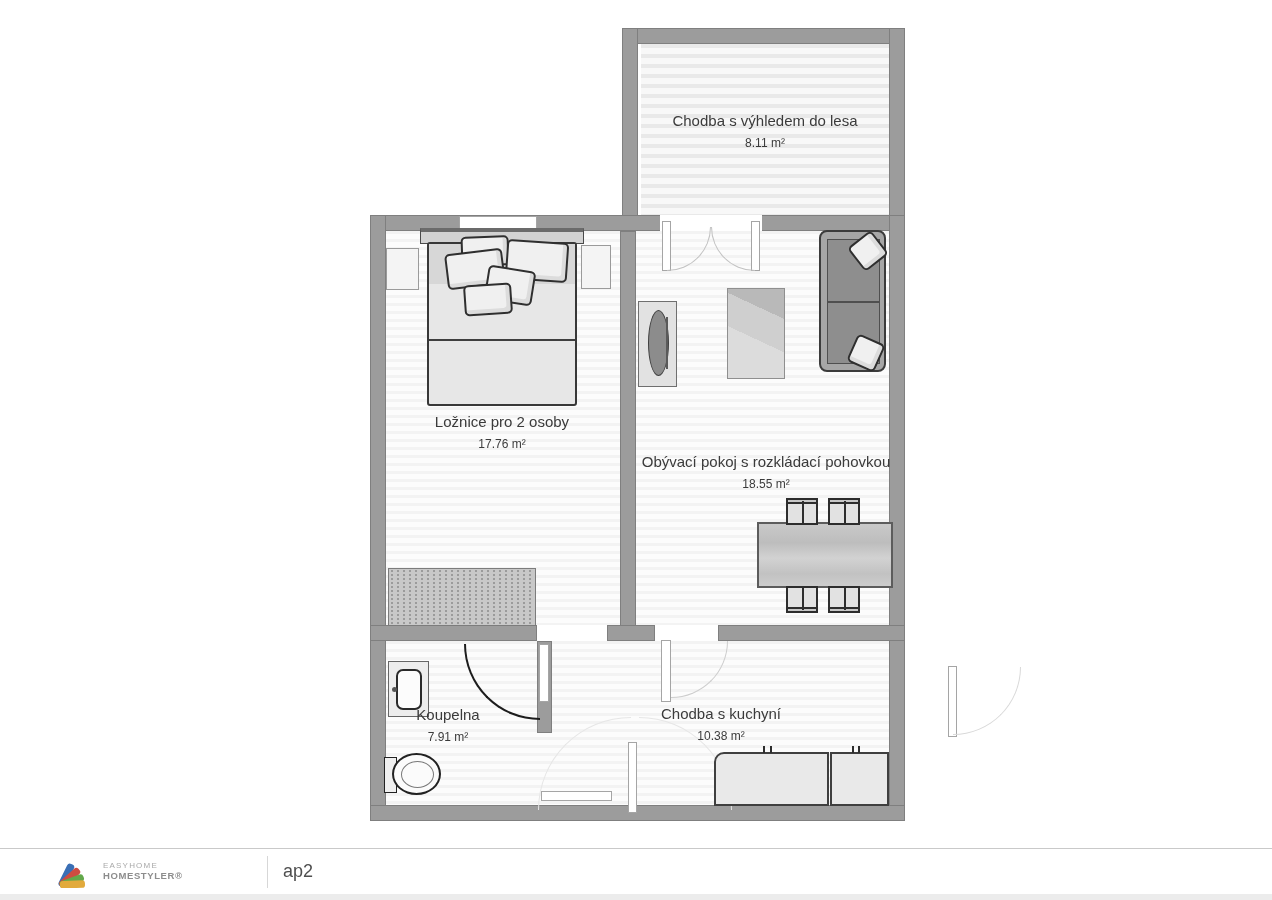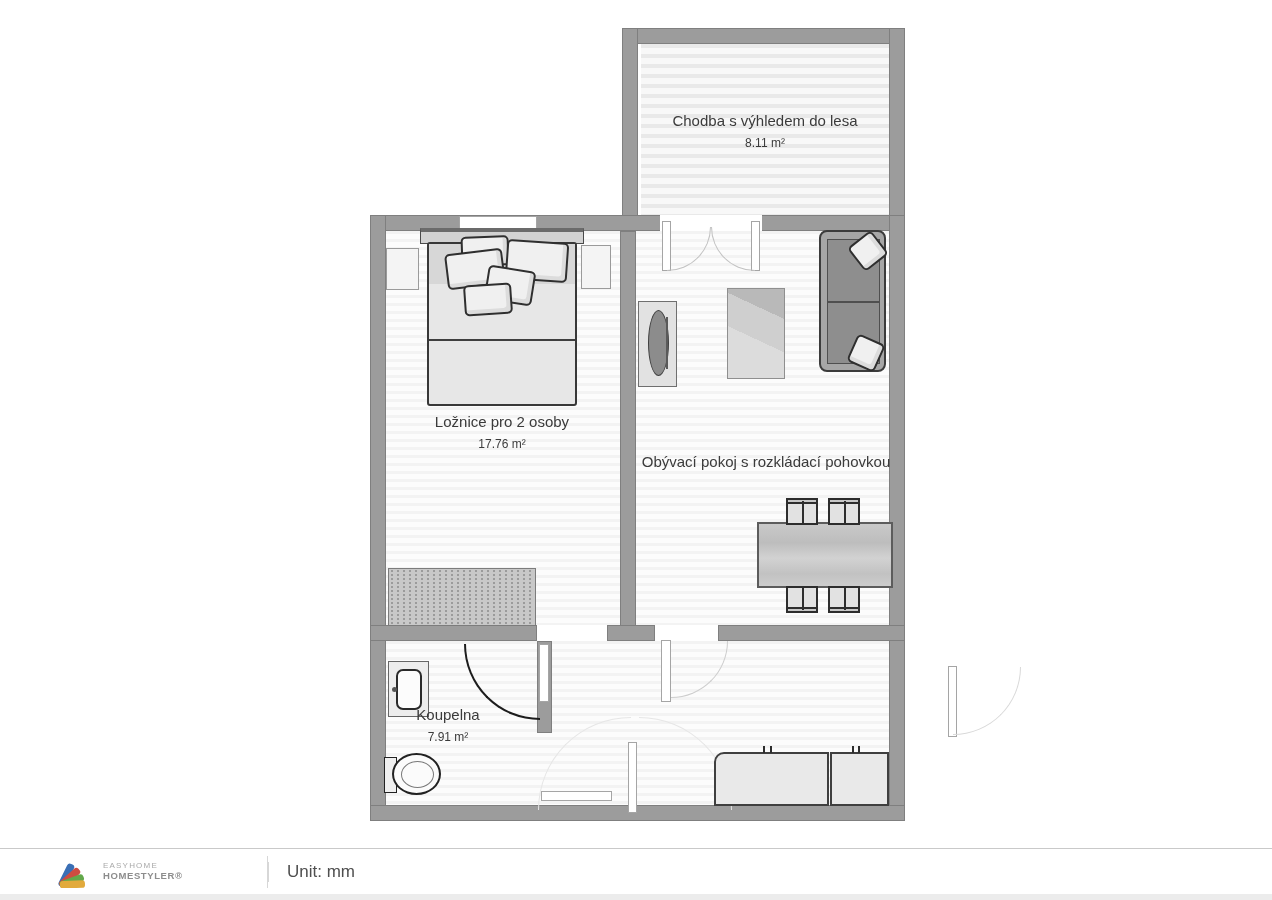--- a/index.html
+++ b/index.html
@@ -147,24 +147,29 @@
     <div class="room-label" style="left:765px;top:110px;">
       <div>Chodba s výhledem do lesa</div>
       <div class="area">8.11 m²</div>
     </div>
     <div class="room-label" style="left:502px;top:411px;">
       <div>Ložnice pro 2 osoby</div>
       <div class="area">17.76 m²</div>
     </div>
     <div class="room-label" style="left:766px;top:411px;margin-top:40px;">
       <div>Obývací pokoj s rozkládací pohovkou</div>
+      <div class="area">18.55 m²</div>
     </div>
     <div class="room-label" style="left:448px;top:704px;">
       <div>Koupelna</div>
       <div class="area">7.91 m²</div>
+    </div>
+    <div class="room-label" style="left:721px;top:703px;">
+      <div>Chodba s kuchyní</div>
+      <div class="area">10.38 m²</div>
     </div>
   </div>
 
   <div id="footer">
     <div class="f-cell" id="f-logo">
       <svg width="40" height="32" viewBox="0 0 40 32">
         <g transform="rotate(-64 7 29)">
             <rect x="5" y="25" width="25" height="7.5" rx="3" fill="#3a6fb5"></rect>
           </g>
         <g transform="rotate(-42 7 29)">
@@ -175,16 +180,16 @@
           </g>
         <g transform="rotate(-2 7 29)">
             <rect x="5" y="25" width="25" height="7.5" rx="3" fill="#e2aa3c"></rect>
           </g>
       </svg>
       <div class="logo-text">
         <div class="logo-line1">EASYHOME</div>
         <div class="logo-line2">HOMESTYLER®</div>
       </div>
     </div>
-    <div class="f-cell" id="f-unit">Unit: mm</div>
+    <div class="f-cell" id="f-name">ap2</div>
   </div>
   <div id="bottom-strip"></div>
 </div>
 
 </body></html>

